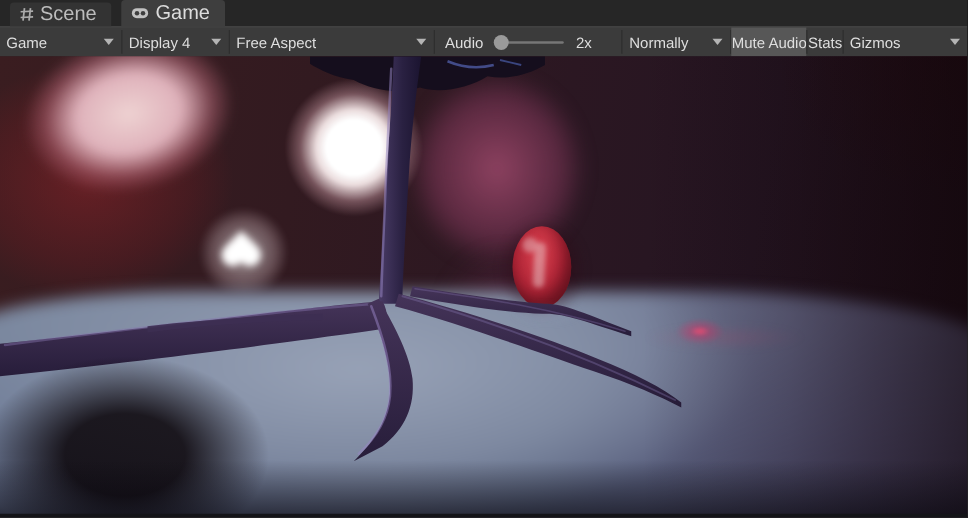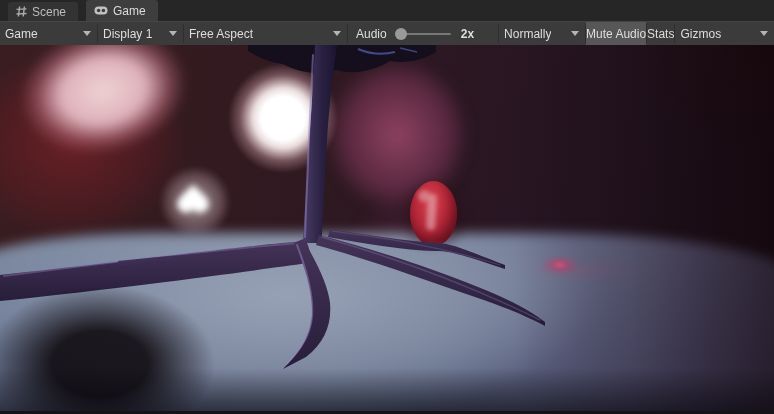--- a/index.html
+++ b/index.html
@@ -6,21 +6,21 @@
   *{box-sizing:border-box;}
   .window{
     width:774px;height:414px;position:relative;overflow:hidden;
     font-family:"Liberation Sans","DejaVu Sans",sans-serif;
     background:var(--tab-bar-bg,#262626);
   }
   
   .tabbar{height:21px;display:flex;align-items:flex-end;background:var(--tab-bar-bg,#262626);}
   .tab{
     height:19px;display:flex;align-items:center;gap:5px;padding:0 12px 0 8px;
-    border-radius:3px 3px 0 0;font-size:12px;color:#bdbdbd;background:var(--tab-inactive,#333333);
+    border-radius:3px 3px 0 0;font-size:16px;color:#bdbdbd;background:var(--tab-inactive,#333333);
     margin-left:8px;cursor:default;
   }
   .tab.active{background:var(--tab-active,#3e3e3e);color:#dcdcdc;height:21px;}
   .tab .ticon{display:flex;align-items:center;}
   
   .toolbar{
     height:24px;background:var(--toolbar-bg,#3b3b3b);display:flex;align-items:stretch;
     font-size:12px;color:var(--control-text,#dedede);border-top:1px solid #454545;
   }
   .tbc{display:flex;align-items:center;position:relative;}
@@ -30,21 +30,21 @@
   .sep{width:1px;background:#2e2e2e;margin:2px 0;}
   .tb-btn{
     border:none;font:inherit;color:inherit;background:transparent;padding:0 0;
     display:flex;align-items:center;cursor:default;height:100%;
   }
   .tb-btn.on{background:var(--button-active-bg,#565656);}
   .scale-label{padding:0 6px 0 8px;}
   .slider{width:62px;height:100%;position:relative;cursor:default;}
   .slider .track{position:absolute;left:10px;right:4px;top:11px;height:2px;background:#777;border-radius:1px;}
   .slider .thumb{position:absolute;left:2px;top:6px;width:12px;height:12px;border-radius:50%;background:#9a9a9a;}
-  .scale-value{padding:0 10px 0 6px;font-weight:bold;}
+  .scale-value{padding:0 10px 0 6px;}
   
   .viewport{position:relative;width:774px;height:369px;overflow:hidden;
     background:
       radial-gradient(220px 160px at 100% 0%, rgba(40,12,16,0.55), transparent 70%),
       linear-gradient(100deg,#3a1d20 0%,#321a20 30%,#2b1722 55%,#251522 75%,#1f0f17 100%);
   }
   .layer{position:absolute;}
   .red-corner{left:-80px;top:-20px;width:300px;height:240px;
     background:radial-gradient(closest-side, rgba(140,34,40,0.55), rgba(110,28,34,0.3) 55%, transparent 78%);}
   .pink-blob{left:-25px;top:-45px;width:230px;height:170px;border-radius:50%;
@@ -126,21 +126,21 @@
     </div>
   </div>
 
   <div class="toolbar">
     <div class="tbc dd" style="width:97px;">
       <span class="lbl">Game</span>
       <span class="arrow"></span>
     </div>
     <div class="sep"></div>
     <div class="tbc dd" style="width:85px;">
-      <span class="lbl">Display 1</span>
+      <span class="lbl">Display 4</span>
       <span class="arrow"></span>
     </div>
     <div class="sep"></div>
     <div class="tbc dd" style="width:163px;">
       <span class="lbl">Free Aspect</span>
       <span class="arrow"></span>
     </div>
     <div class="sep"></div>
     <div class="tbc scale-label">Audio</div>
     <div class="tbc slider">

